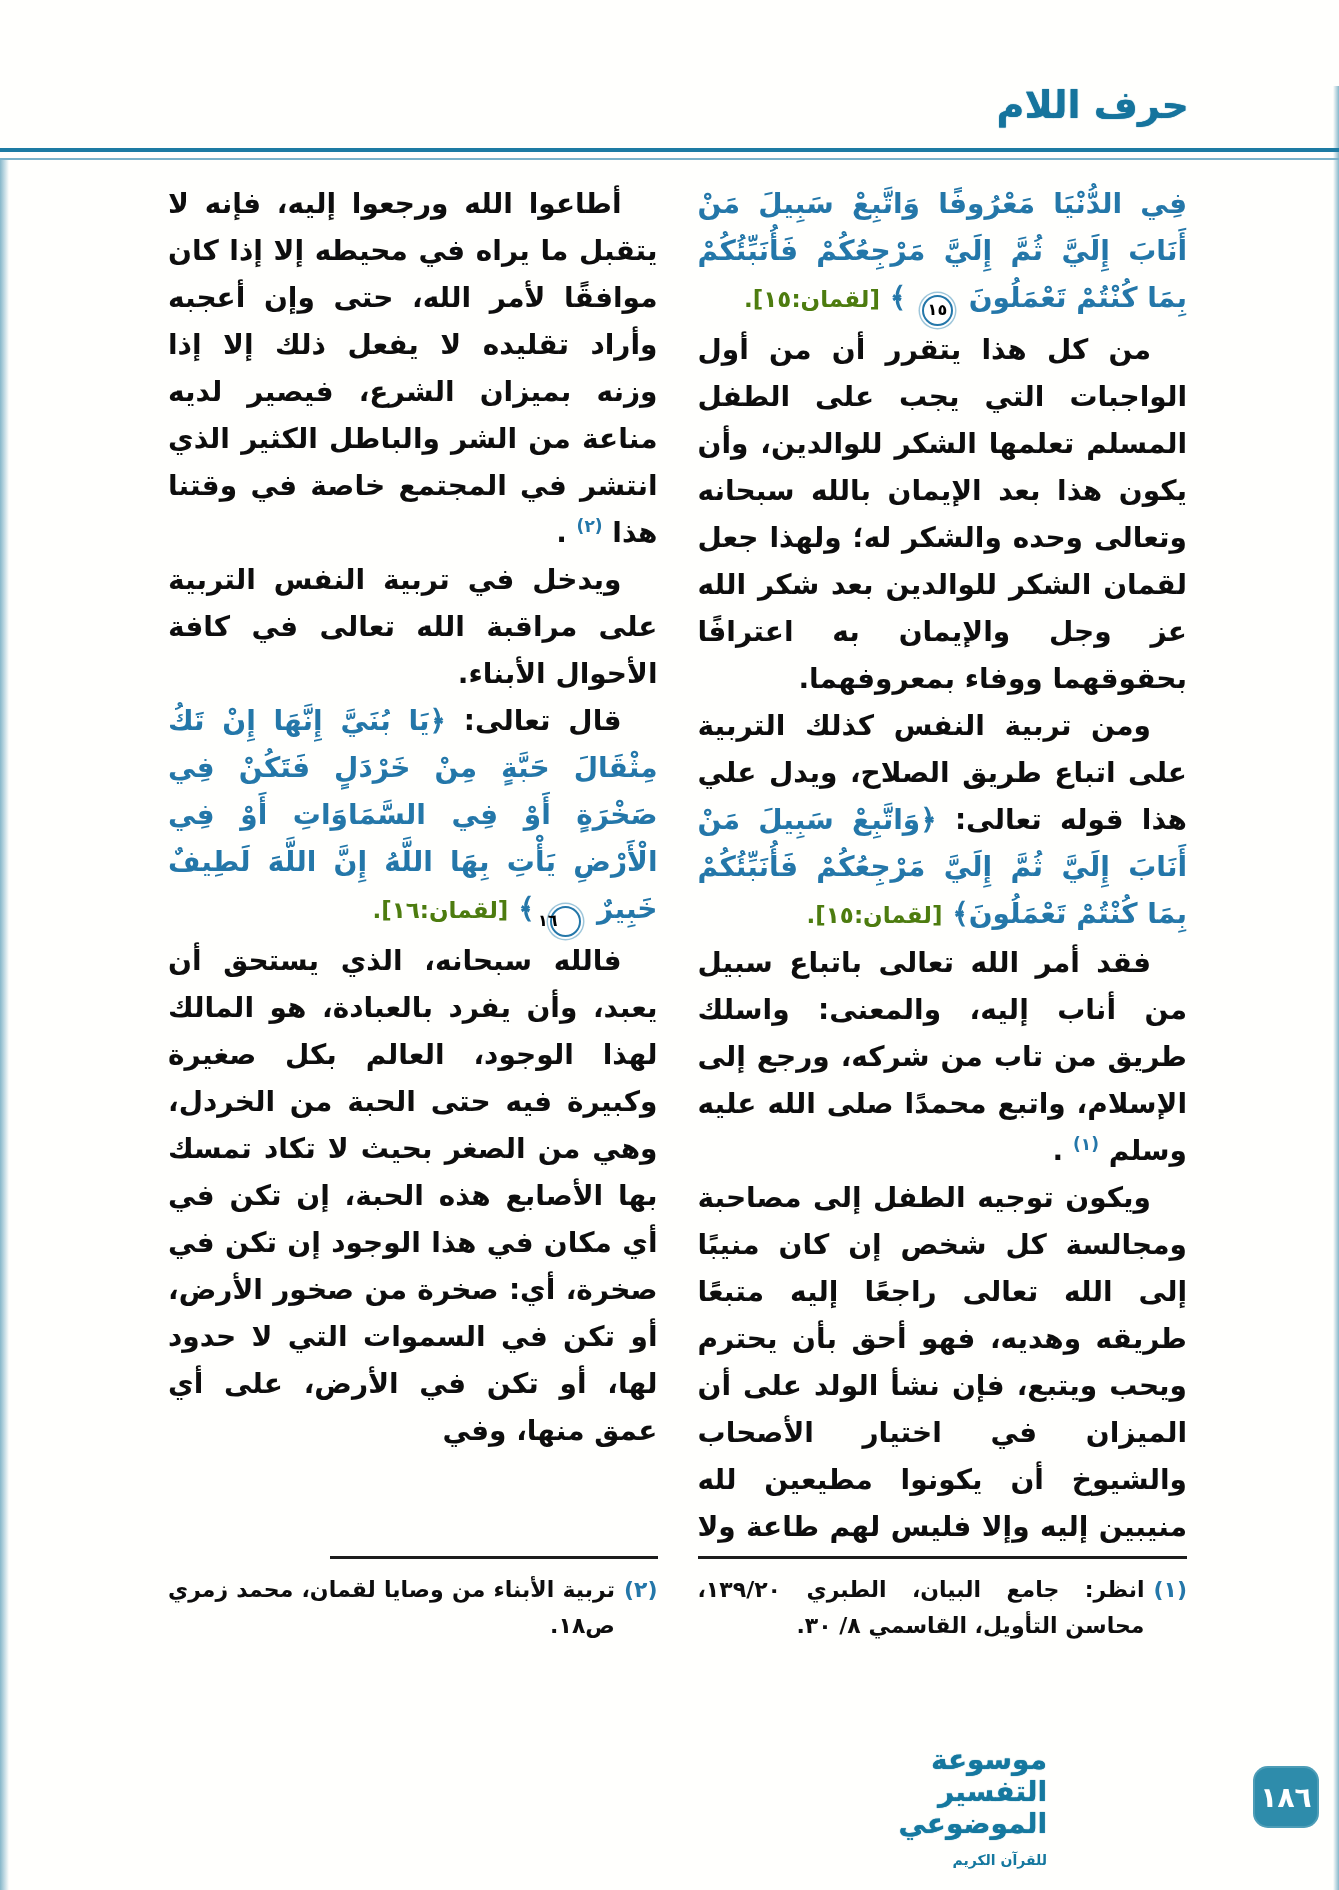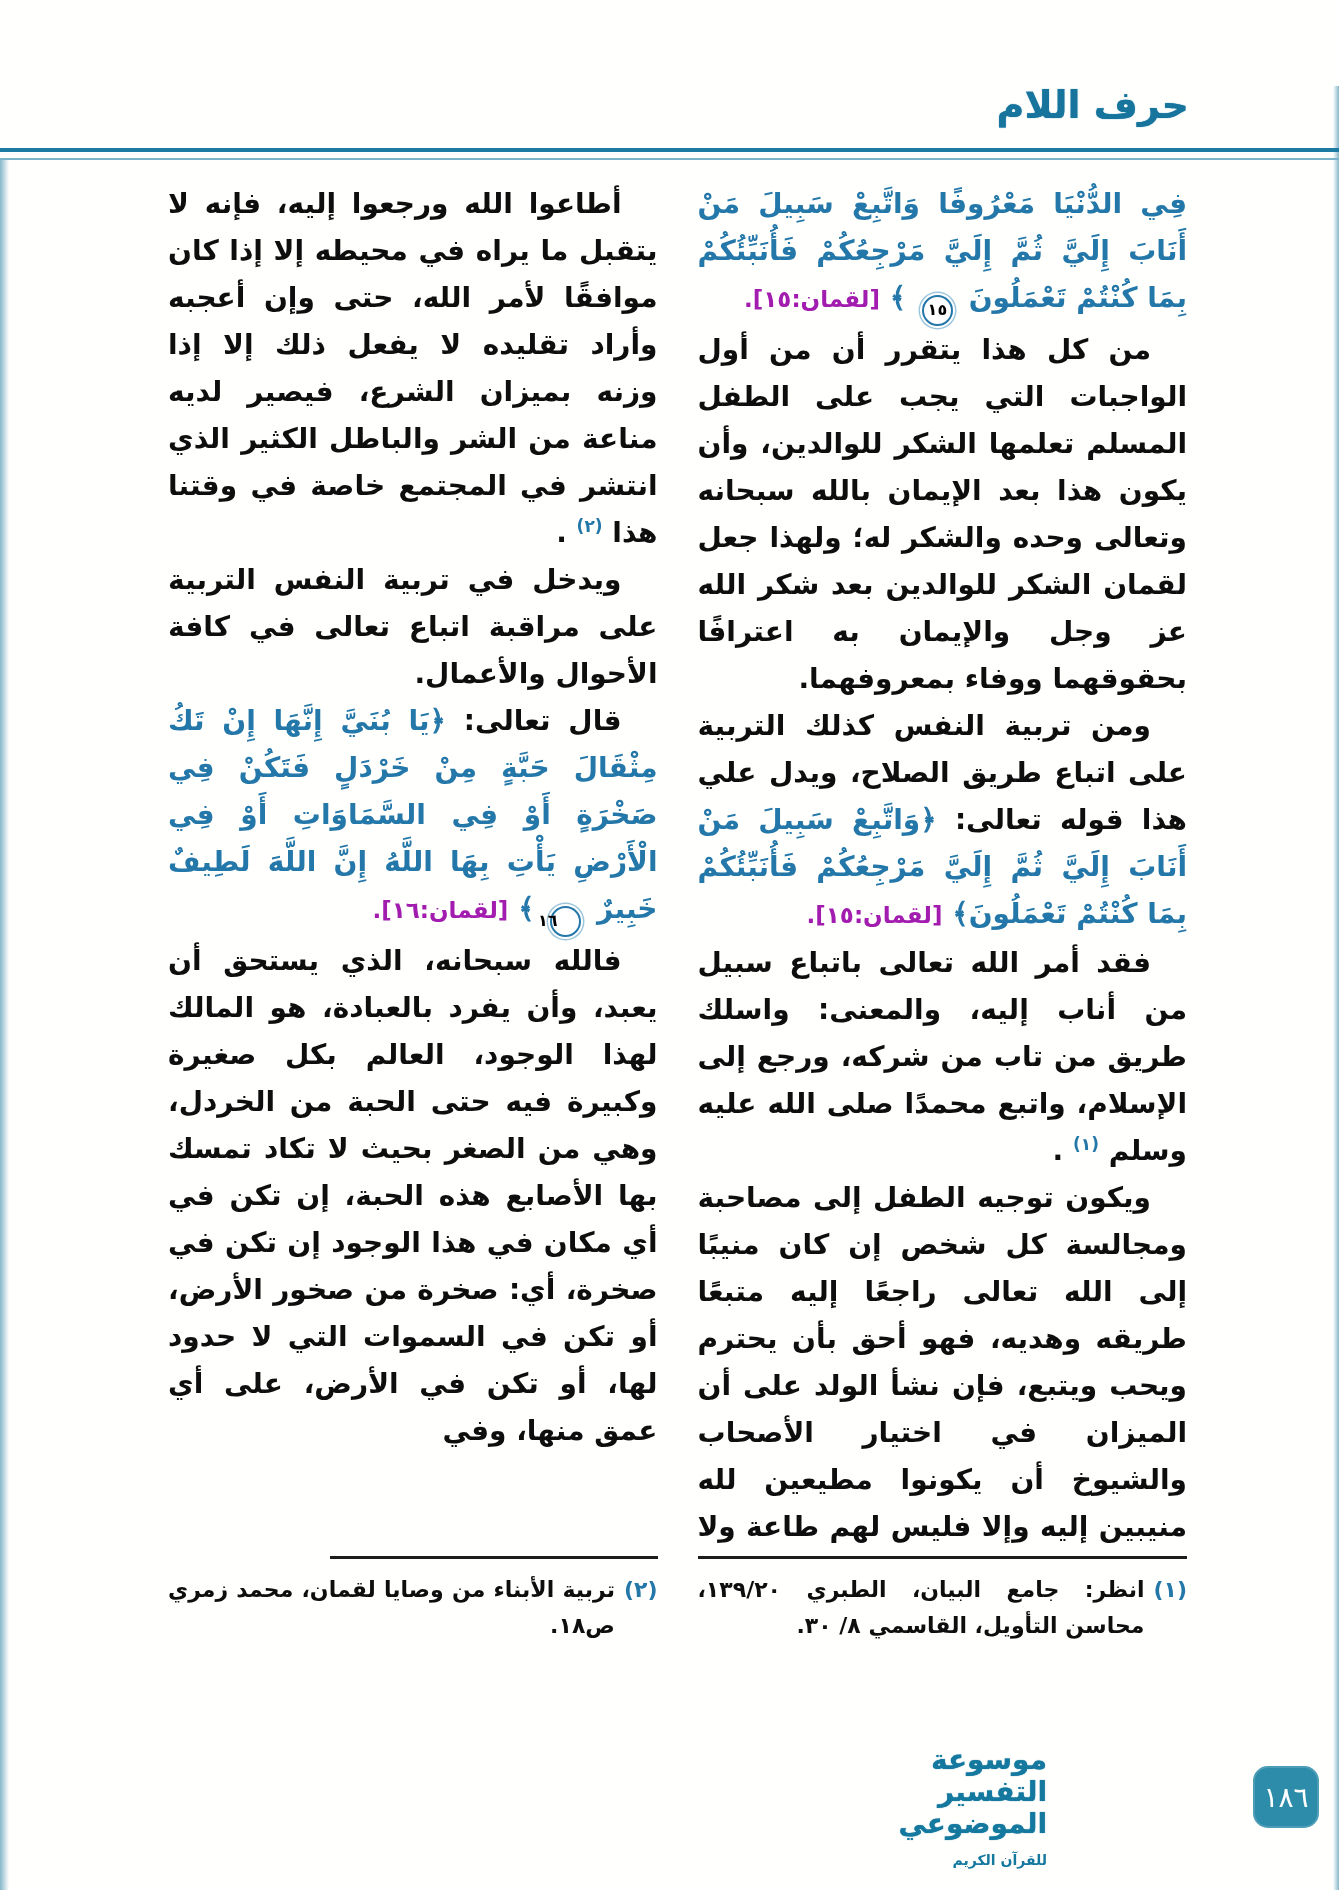--- a/index.html
+++ b/index.html
@@ -33,21 +33,21 @@
   
   .columns {
     position:absolute; top:180px; right:152px; left:168px; height:1372px;
     display:flex; gap:40px; overflow:hidden;
   }
   .col { flex:1 1 0; font-size:28px; line-height:47px; font-weight:700; }
   .col p { margin:0; padding:0; text-align:justify; }
   .col p.indent { text-indent:36px; }
 
   .quran { color:#2477a9; }
-  .cite  { font-size:23px; color:#a21caf; }
+  .cite  { font-size:23px; color:#4d7c0f; }
   .ayah-mark {
     display:inline-flex; align-items:center; justify-content:center;
     width:31px; height:31px; border-radius:50%;
     border:2px solid #2477a9; color:#000000;
     font-size:16px; line-height:1; vertical-align:-8px;
     margin:0 6px;
     box-shadow: 0 0 0 2px #ffffff, 0 0 0 3.5px #9ec6da;
     background:#fff;
   }
   .ayah-num { display:block; font-weight:700; }
@@ -63,21 +63,21 @@
 
   
   .logo { position:absolute; bottom:22px; right:292px; width:218px; text-align:right; color:#15789f; }
   .logo-title { font-size:28px; line-height:32px; font-weight:700; text-shadow:0 0 1px #15789f; }
   .logo-sub   { font-size:14px; font-weight:700; margin-top:12px; letter-spacing:1px; }
   .pagenum {
     position:absolute; bottom:62px; right:20px;
     width:66px; height:62px; border-radius:15px;
     background:#2e8cab; color:#ffffff;
     display:flex; align-items:center; justify-content:center;
-    font-size:28px; font-weight:400;
+    font-size:28px; font-weight:700;
     box-shadow: inset 0 0 0 2px rgba(255,255,255,.15);
   }
 </style>
 </head>
 <body>
 
 <div class="page">
 
   <div class="edge-left"></div>
   <div class="edge-right"></div>
@@ -110,21 +110,21 @@
       </p>
       <p class="indent">ويكون توجيه الطفل إلى مصاحبة ومجالسة كل شخص إن كان منيبًا إلى الله تعالى راجعًا إليه متبعًا طريقه وهديه، فهو أحق بأن يحترم ويحب ويتبع، فإن نشأ الولد على أن الميزان في اختيار الأصحاب والشيوخ أن يكونوا مطيعين لله منيبين إليه وإلا فليس لهم طاعة ولا احترام، إلا إذا</p>
     </section>
 
     <section class="col">
       <p class="indent">
         <span>أطاعوا الله ورجعوا إليه، فإنه لا يتقبل ما يراه في محيطه إلا إذا كان موافقًا لأمر الله، حتى وإن أعجبه وأراد تقليده لا يفعل ذلك إلا إذا وزنه بميزان الشرع، فيصير لديه مناعة من الشر والباطل الكثير الذي انتشر في المجتمع خاصة في وقتنا هذا</span>
         <sup class="fnref">(٢)</sup>
         <span>.</span>
       </p>
-      <p class="indent">ويدخل في تربية النفس التربية على مراقبة اتباع تعالى في كافة الأحوال والأعمال.</p>
+      <p class="indent">ويدخل في تربية النفس التربية على مراقبة الله تعالى في كافة الأحوال الأبناء.</p>
       <p class="indent">
         <span>قال تعالى: </span>
         <span class="quran">﴿يَا بُنَيَّ إِنَّهَا إِنْ تَكُ مِثْقَالَ حَبَّةٍ مِنْ خَرْدَلٍ فَتَكُنْ فِي صَخْرَةٍ أَوْ فِي السَّمَاوَاتِ أَوْ فِي الْأَرْضِ يَأْتِ بِهَا اللَّهُ إِنَّ اللَّهَ لَطِيفٌ خَبِيرٌ</span>
         <span class="ayah-mark">
             <span class="ayah-num">١٦</span>
           </span>
         <span class="quran">﴾</span>
         <span class="cite"> [لقمان:١٦].</span>
       </p>
       <p class="indent">فالله سبحانه، الذي يستحق أن يعبد، وأن يفرد بالعبادة، هو المالك لهذا الوجود، العالم بكل صغيرة وكبيرة فيه حتى الحبة من الخردل، وهي من الصغر بحيث لا تكاد تمسك بها الأصابع هذه الحبة، إن تكن في أي مكان في هذا الوجود إن تكن في صخرة، أي: صخرة من صخور الأرض، أو تكن في السموات التي لا حدود لها، أو تكن في الأرض، على أي عمق منها، وفي</p>

